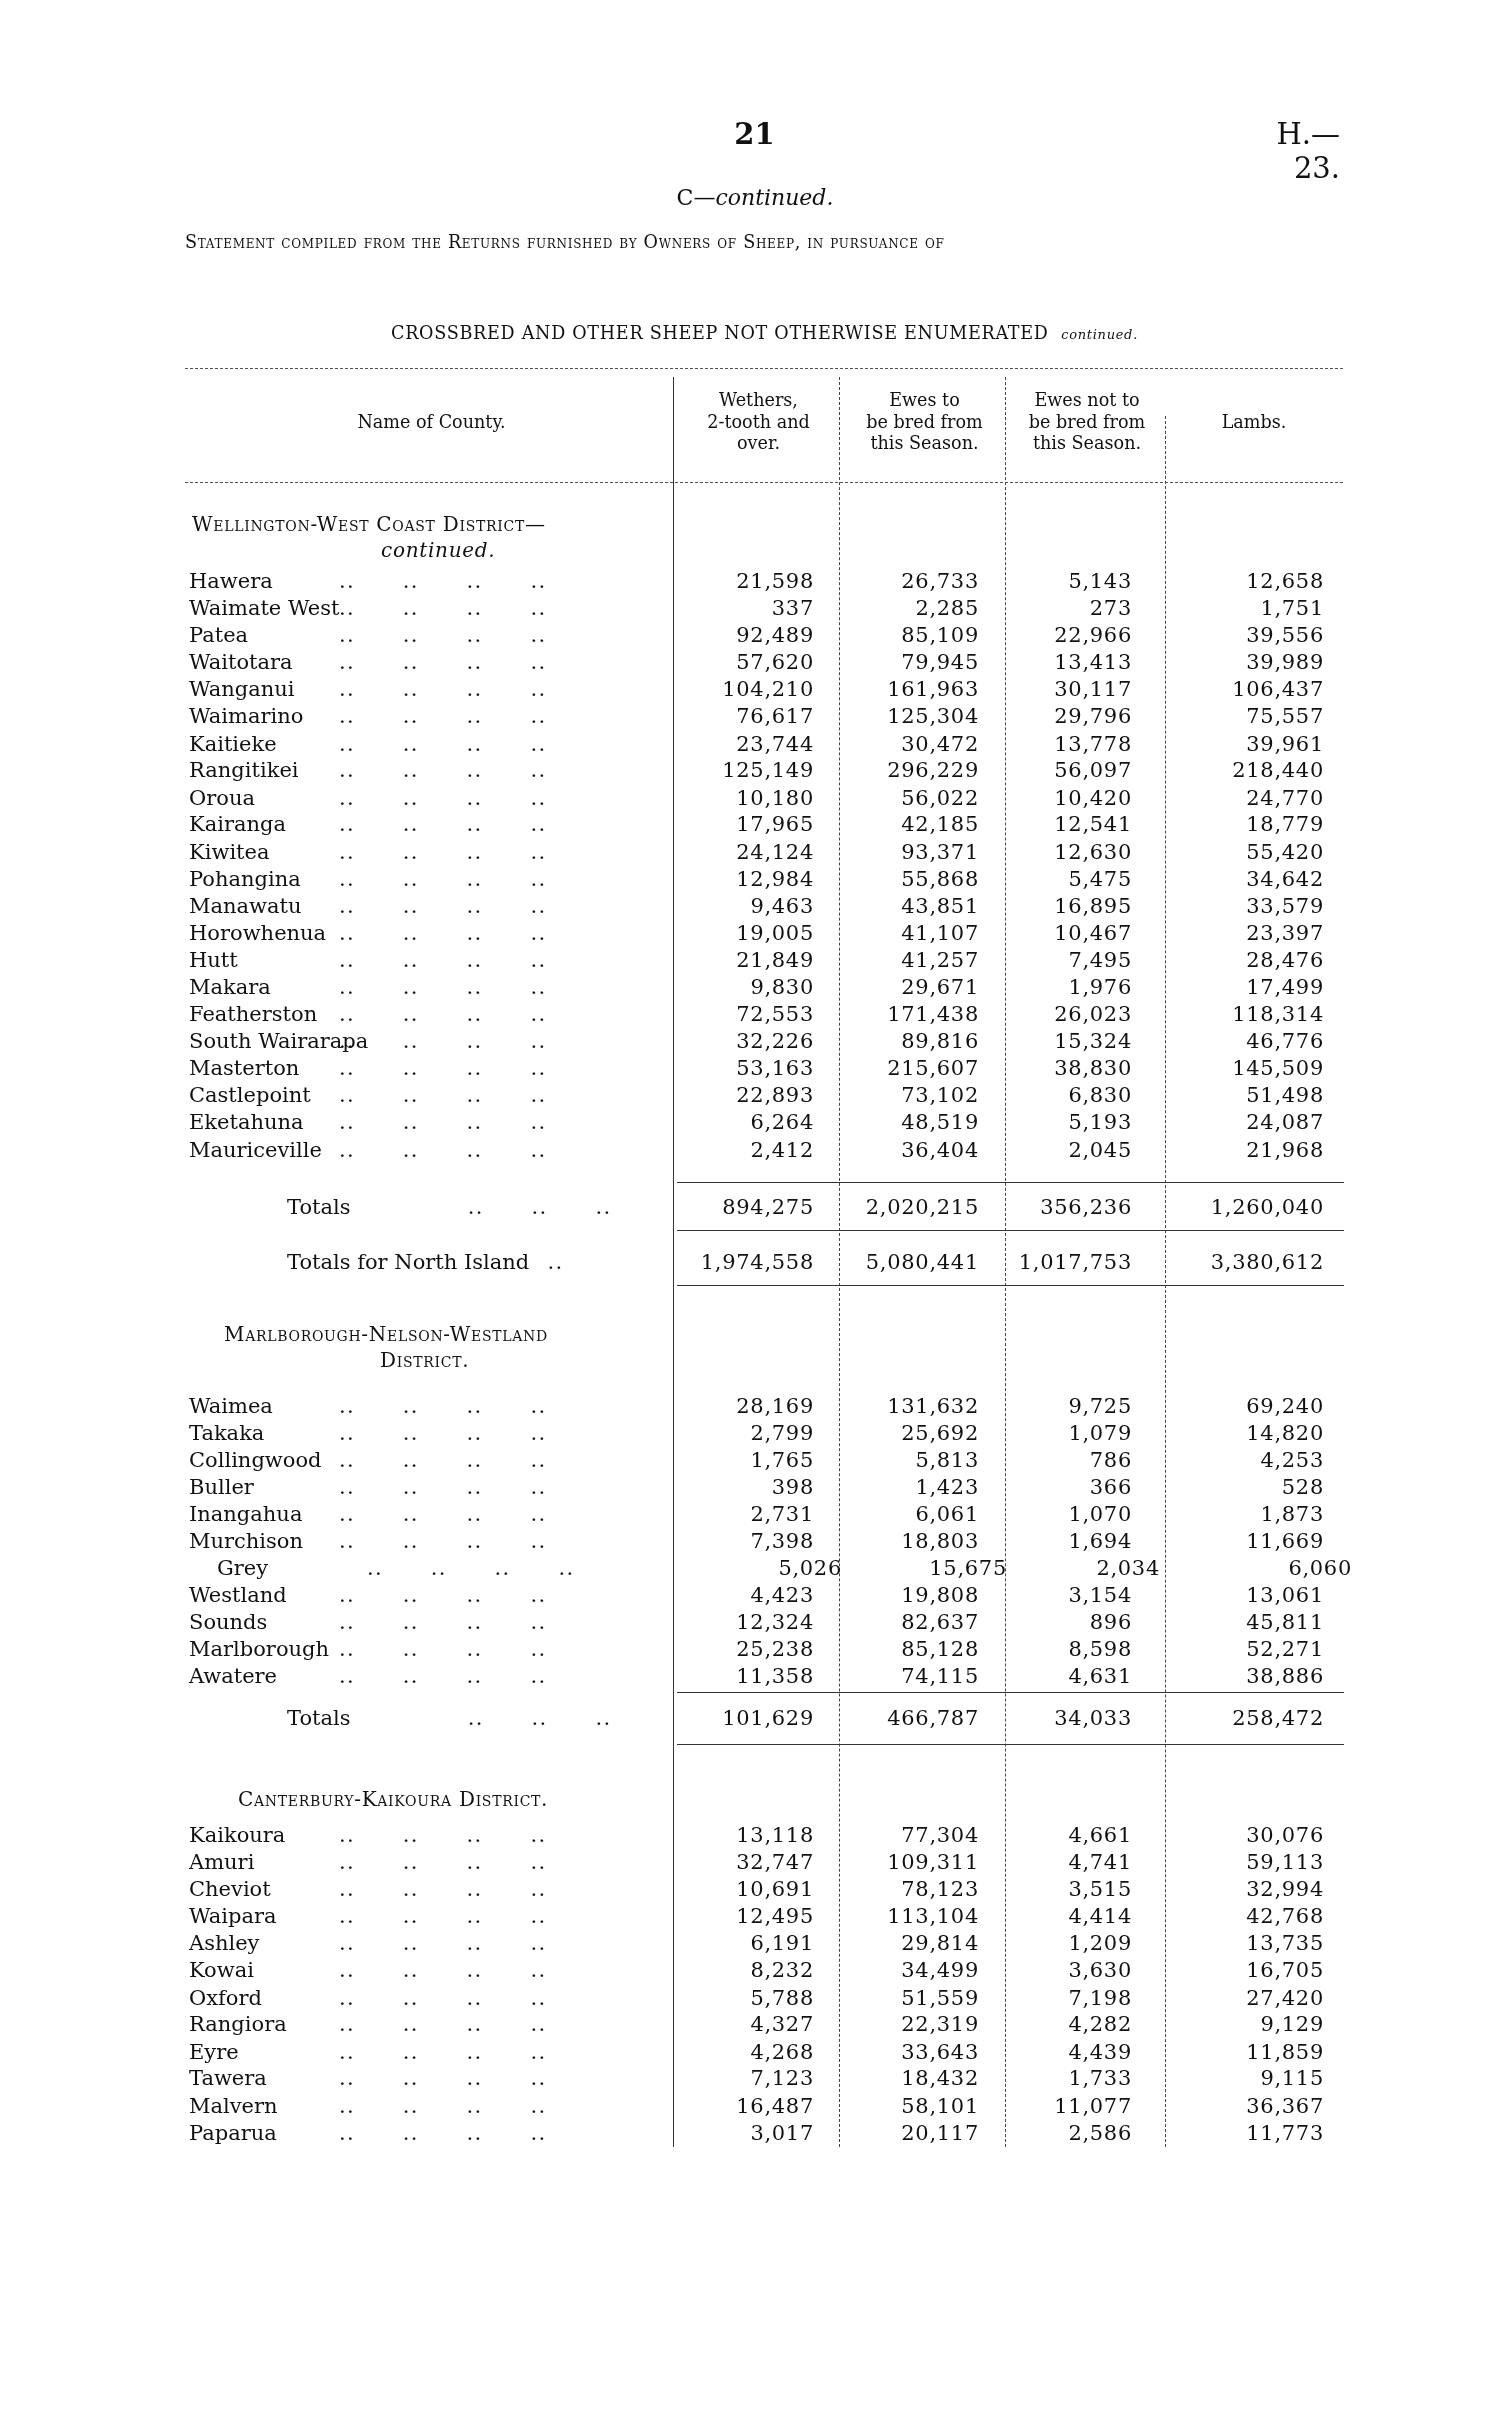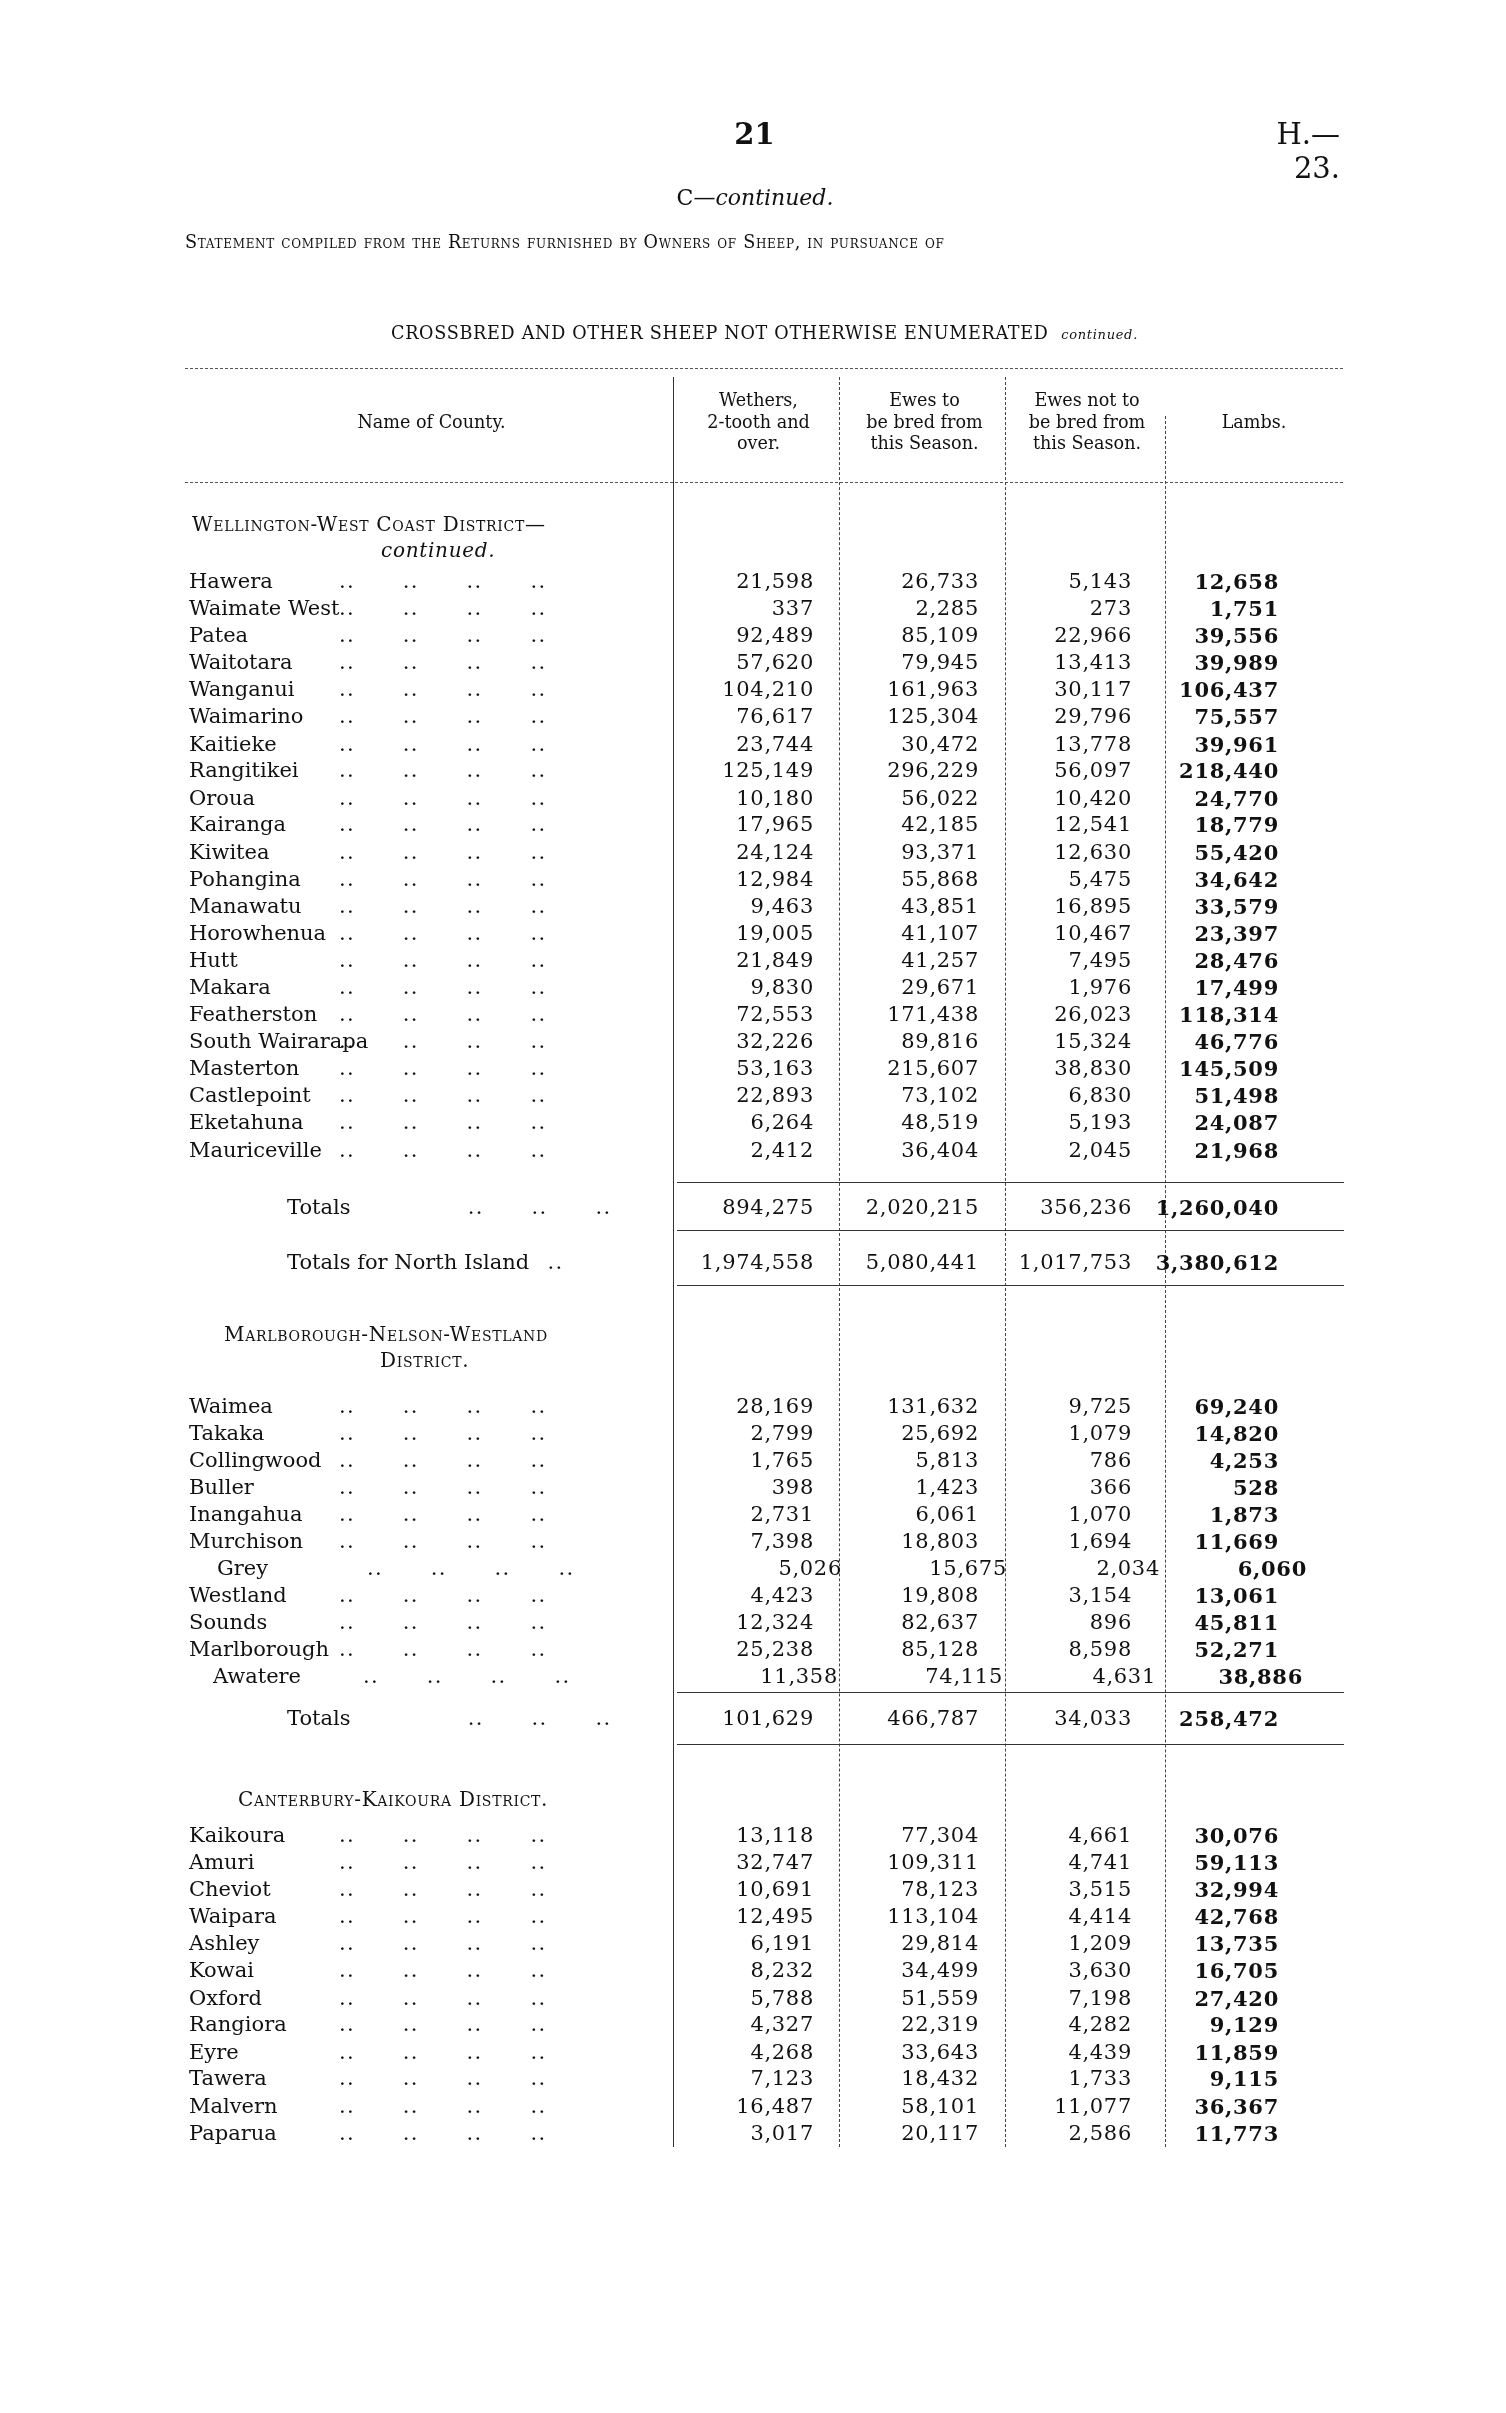--- a/index.html
+++ b/index.html
@@ -41,21 +41,21 @@
   }
   .district i { font-variant: normal; font-style: italic; }
 
   .row { position: absolute; left: 189px; width: 1155px; height: 27px; font-size: 21px; line-height: 27px; }
   .row .name { position: absolute; left: 0; width: 150px; white-space: nowrap; }
   .row .dots { position: absolute; left: 150px; width: 325px; white-space: pre; letter-spacing: 1.3px; }
   .row .num { position: absolute; text-align: right; width: 143px; letter-spacing: 0.7px; }
   .row .n1 { left: 482px; }
   .row .n2 { left: 647px; }
   .row .n3 { left: 813px; width: 130px; }
-  .row .n4 { left: 918px; width: 172px; font-weight: bold; }
+  .row .n4 { left: 963px; width: 172px; }
 
   .total-row .name { left: 98px; width: 377px; }
 </style>
 </head>
 <body>
 
 <div class="abs pagenum">21</div>
 <div class="abs docref">H.—23.</div>
 <div class="abs cont"><span>C—</span><i>continued.</i></div>
 
@@ -378,21 +378,21 @@
         <span class="dots">..      ..      ..      ..</span>
       </div>
       <div class="row" style="top: 1636px;">
         <span class="name">Marlborough</span>
         <span class="num n1">25,238</span>
         <span class="num n2">85,128</span>
         <span class="num n3">8,598</span>
         <span class="num n4">52,271</span>
         <span class="dots">..      ..      ..      ..</span>
       </div>
-      <div class="row" style="top: 1663px; margin-left: 24px;">
+      <div class="row" style="top: 1663px;">
         <span class="name">Awatere</span>
         <span class="num n1">11,358</span>
         <span class="num n2">74,115</span>
         <span class="num n3">4,631</span>
         <span class="num n4">38,886</span>
         <span class="dots">..      ..      ..      ..</span>
       </div>
       <div class="row total-row" style="top: 1705px;">
         <span class="name">Totals</span>
         <span class="num n1">101,629</span>

